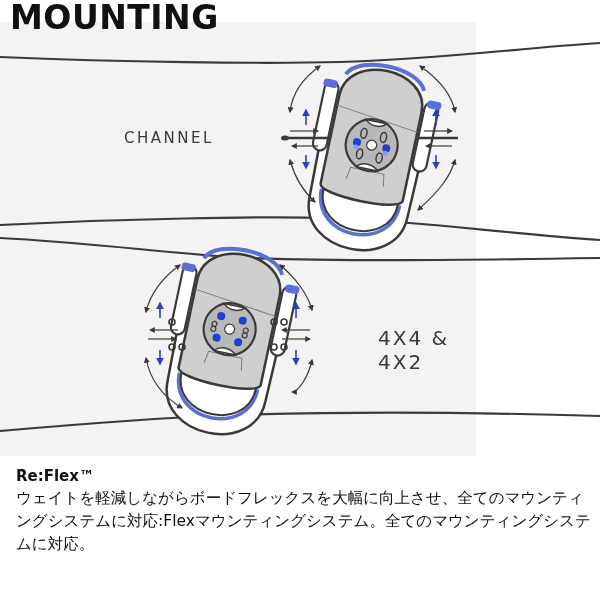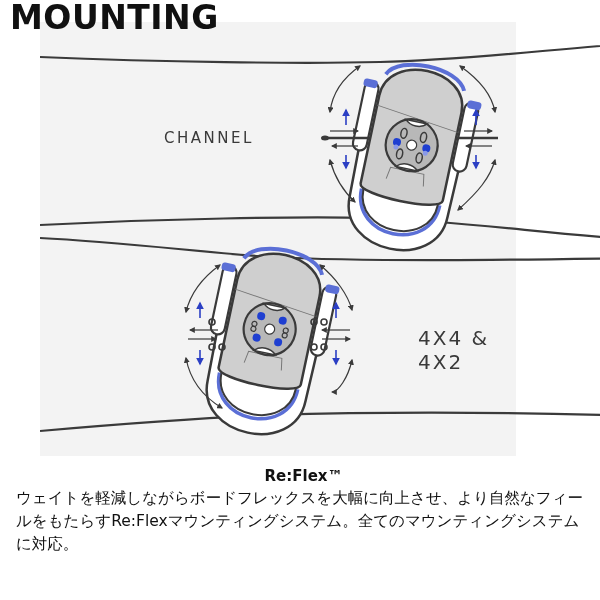--- a/index.html
+++ b/index.html
@@ -6,37 +6,36 @@
   html, body { width: 600px; height: 600px; background: #ffffff; overflow: hidden; }
   body { position: relative; font-family: "DejaVu Sans", sans-serif; color: #111; }
   .title {
     position: absolute; left: 10px; top: -2px;
     font-family: "DejaVu Sans", sans-serif; font-weight: bold;
     font-size: 33px; letter-spacing: 0.5px; color: #111; z-index: 2;
   }
   .panel {
     position: absolute; left: 0; top: 22px; width: 476px; height: 434px;
     background: #f3f3f3;
-    margin-left: 40px;
   }
   .panel svg { position: absolute; left: 0; top: 0; }
   .label-channel {
     position: absolute; left: 124px; top: 129px;
     font-family: "DejaVu Sans", sans-serif; font-size: 15px;
     letter-spacing: 2.5px; color: #3a3a3a;
   }
   .label-4x4 {
     position: absolute; left: 378px; top: 326px;
     font-family: "DejaVu Sans", sans-serif; font-size: 20px;
     letter-spacing: 2px; color: #3a3a3a;
   }
   .desc { position: absolute; left: 16px; top: 466px; width: 575px; }
   .desc-title {
     font-family: "DejaVu Sans", sans-serif; font-weight: bold; font-size: 15px;
-    line-height: 20px; color: #111; text-align: center;
+    line-height: 20px; color: #111;
   }
   .desc-body {
     font-family: "DejaVu Sans", sans-serif; font-size: 15.5px;
     line-height: 23px; color: #111; margin-top: 1px;
   }
 </style>
 </head>
 <body>
 
 <div class="title">MOUNTING</div>
@@ -158,14 +157,14 @@
       <circle cx="284" cy="347" r="3" stroke="#3a3a3a" stroke-width="1.6"></circle>
     </g>
   </svg>
 
   <div class="label-channel" style="top:107px;">CHANNEL</div>
   <div class="label-4x4" style="top:304px;">4X4 &amp; 4X2</div>
 </div>
 
 <div class="desc">
   <div class="desc-title">Re:Flex™</div>
-  <div class="desc-body">ウェイトを軽減しながらボードフレックスを大幅に向上させ、より自然なフィールをもたらすRe:Flexマウンティングシステム。全てのマウンティングシステムに対応。</div>
+  <div class="desc-body">ウェイトを軽減しながらボードフレックスを大幅に向上させ、全てのマウンティングシステムに対応:Flexマウンティングシステム。全てのマウンティングシステムに対応。</div>
 </div>
 
 </body></html>

